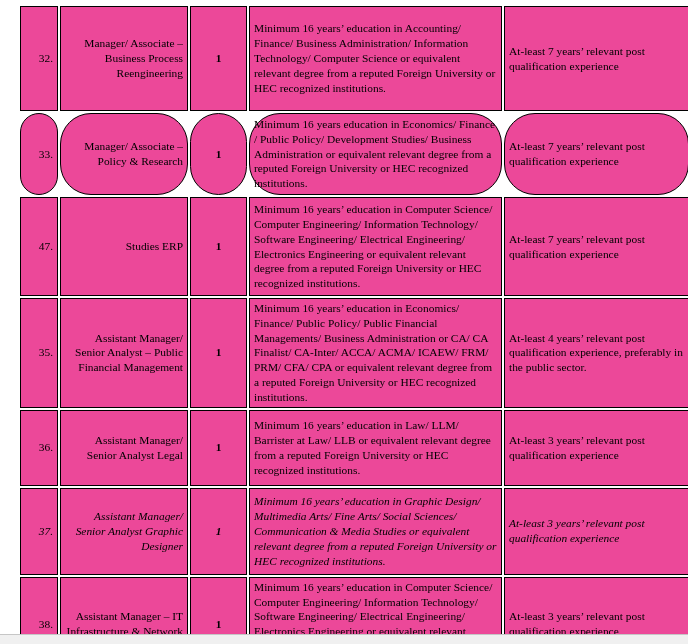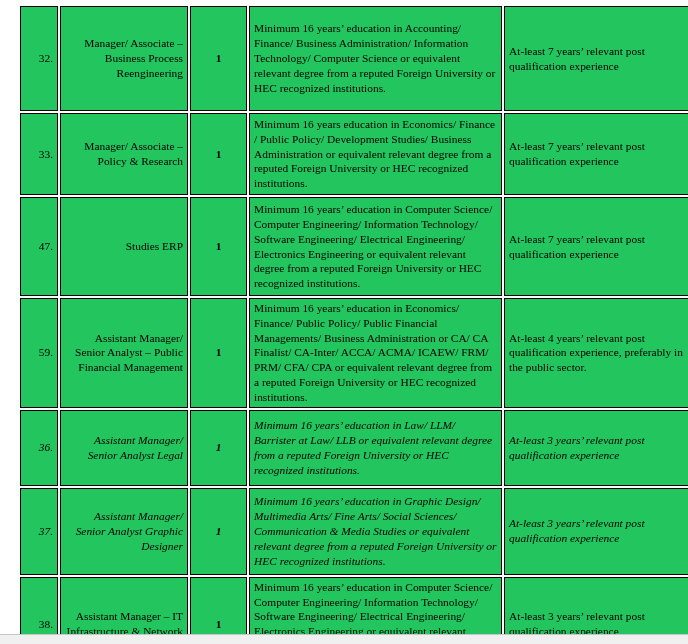--- a/index.html
+++ b/index.html
@@ -34,21 +34,21 @@
     border-spacing: 2px 2px;
     table-layout: fixed;
   }
 
   table.jobs td {
     border: 1.5px solid #000000;
     vertical-align: middle;
     font-size: 11.4px;
     line-height: 1.30;
     color: #000000;
-    background: #22c55e;
+    background: #ec4899;
     padding: 2px 4px;
   }
 
   td.c-sr {
     width: 28px;
     text-align: right;
     padding-right: 3px;
     vertical-align: middle;
   }
   td.c-title {
@@ -74,24 +74,24 @@
   td.c-exp {
     width: 175px;
     text-align: left;
     padding-left: 7px;
     vertical-align: middle;
     margin-left: 36px;
   }
 
   
   tr.r32 td { height: 99px; }
-  tr.r33 td { height: 76px; }
+  tr.r33 td { height: 76px; border-radius: 31px; }
   tr.r34 td { height: 93px; }
   tr.r35 td { height: 103px; }
-  tr.r36 td { height: 70px; font-style: italic; }
+  tr.r36 td { height: 70px; }
   tr.r37 td { height: 81px; font-style: italic; }
   tr.r38 td { height: 88px; }
 
   
   #bottom-strip {
     position: absolute;
     left: 0;
     top: 634px;
     width: 688px;
     height: 10px;
@@ -126,21 +126,21 @@
 
       <tr class="r34">
         <td class="c-sr">47.</td>
         <td class="c-title">Studies ERP</td>
         <td class="c-posts">1</td>
         <td class="c-qual">Minimum 16 years’ education in Computer Science/ Computer Engineering/ Information Technology/ Software Engineering/ Electrical Engineering/ Electronics Engineering or equivalent relevant degree from a reputed Foreign University or HEC recognized institutions.</td>
         <td class="c-exp">At-least 7 years’ relevant post qualification experience</td>
       </tr>
 
       <tr class="r35">
-        <td class="c-sr">59.</td>
+        <td class="c-sr">35.</td>
         <td class="c-title">Assistant Manager/ Senior Analyst – Public Financial Management</td>
         <td class="c-posts">1</td>
         <td class="c-qual">Minimum 16 years’ education in Economics/ Finance/ Public Policy/ Public Financial Managements/ Business Administration or CA/ CA Finalist/ CA-Inter/ ACCA/ ACMA/ ICAEW/ FRM/ PRM/ CFA/ CPA or equivalent relevant degree from a reputed Foreign University or HEC recognized institutions.</td>
         <td class="c-exp">At-least 4 years’ relevant post qualification experience, preferably in the public sector.</td>
       </tr>
 
       <tr class="r36">
         <td class="c-sr">36.</td>
         <td class="c-title">Assistant Manager/ Senior Analyst Legal</td>
         <td class="c-posts">1</td>

